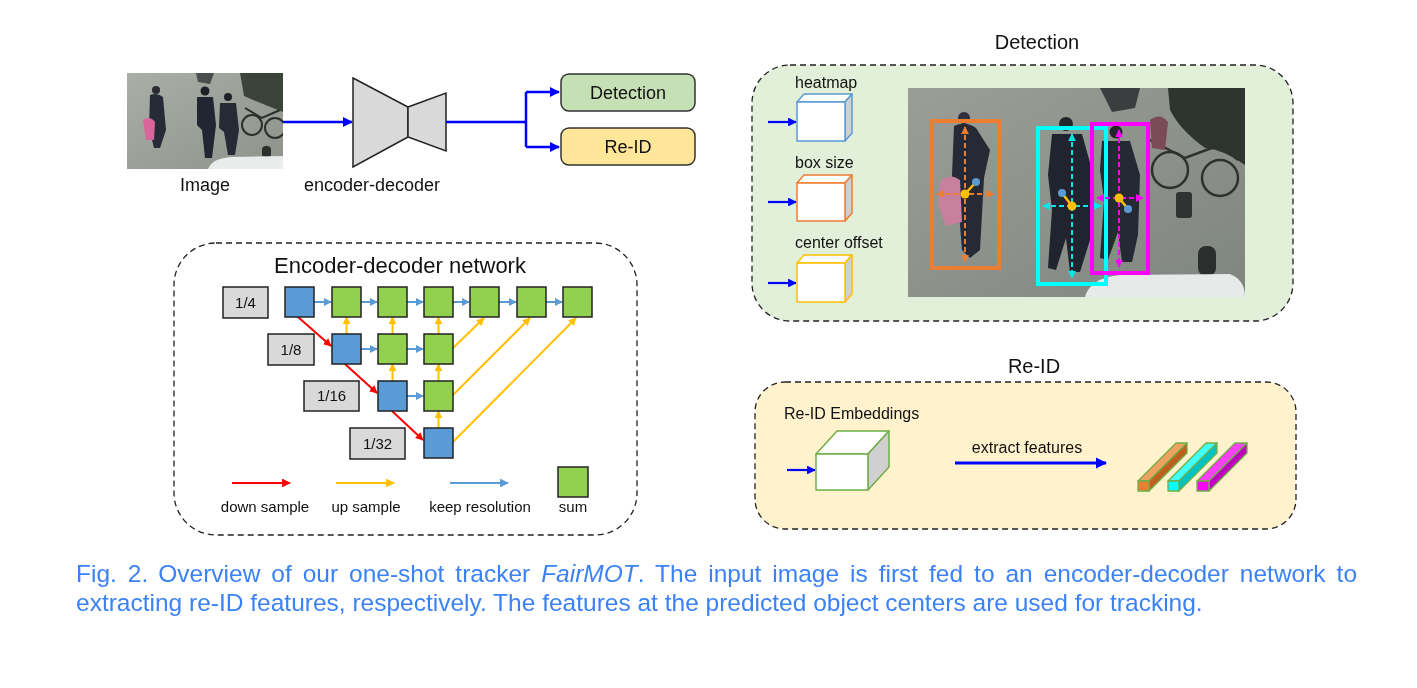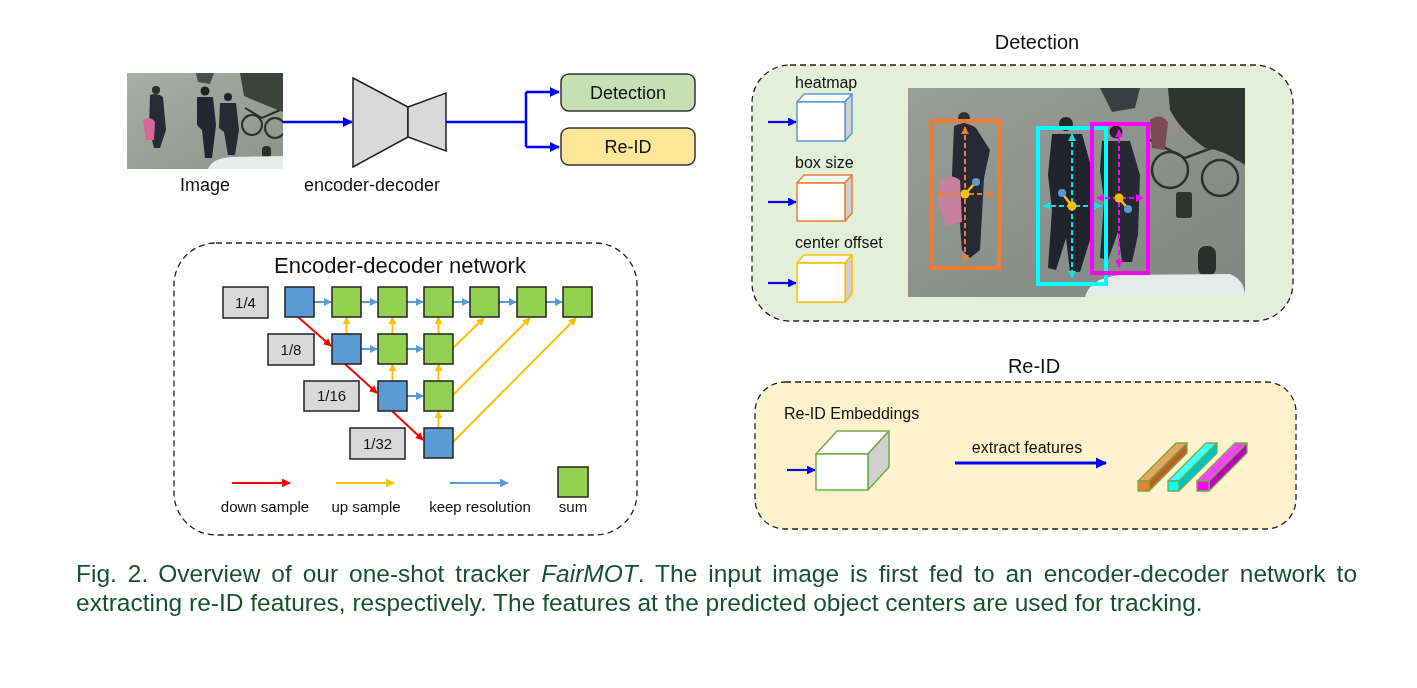--- a/index.html
+++ b/index.html
@@ -3,21 +3,21 @@
 <meta charset="utf-8">
 <style>
   html, body { margin: 0; padding: 0; background: #ffffff; }
   body { width: 1417px; height: 688px; position: relative; overflow: hidden; }
   #fig { position: absolute; left: 0; top: 0; }
   .lbl { font-family: "Liberation Sans", sans-serif; fill: #111; }
   .sq { stroke: #222; stroke-width: 1.5; }
   .panel { fill: none; stroke: #222; stroke-width: 1.3; stroke-dasharray: 6 4; }
   #caption {
     position: absolute; left: 76px; top: 559px; width: 1281px;
-    font-family: "Liberation Sans", sans-serif; font-size: 24.5px; line-height: 29px; color: #14532d;
+    font-family: "Liberation Sans", sans-serif; font-size: 24.5px; line-height: 29px; color: #3b82f6;
   }
   .cap-line { text-align: justify; text-align-last: justify; white-space: normal; }
   .cap-line.last { text-align: left; text-align-last: left; }
   .cap-label { margin-right: 10px; }
   .cap-italic { font-style: italic; }
   .cap-math { font-family: "Liberation Serif", serif; }
 </style>
 </head>
 <body>
 

